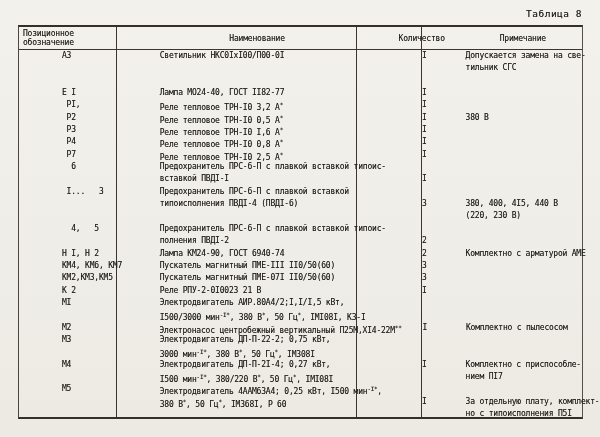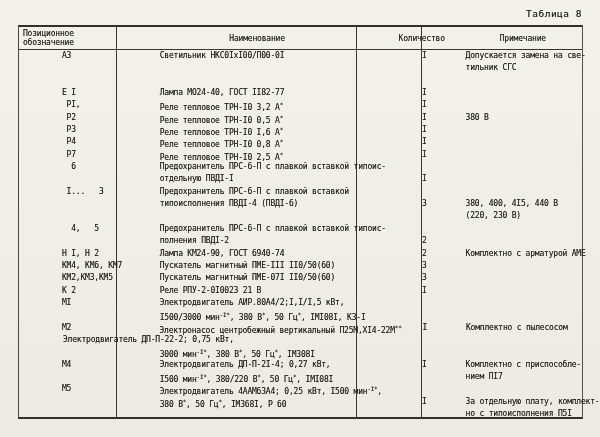--- a/index.html
+++ b/index.html
@@ -129,21 +129,21 @@
           <div class="cell note"></div>
         </div>
         <div class="line">
           <div class="cell pos">  6</div>
           <div class="cell name">Предохранитель ПРС-6-П с плавкой вставкой типоис-</div>
           <div class="cell qty"></div>
           <div class="cell note"></div>
         </div>
         <div class="line">
           <div class="cell pos"></div>
-          <div class="cell name">отдельную ПВДI-I</div>
+          <div class="cell name">вставкой ПВДI-I</div>
           <div class="cell qty">I</div>
           <div class="cell note"></div>
         </div>
         <div class="line">
           <div class="cell pos"> I...   3</div>
           <div class="cell name">Предохранитель ПРС-6-П с плавкой вставкой</div>
           <div class="cell qty"></div>
           <div class="cell note"></div>
         </div>
         <div class="line">
@@ -206,20 +206,21 @@
           <div class="cell qty"></div>
           <div class="cell note"></div>
         </div>
         <div class="line">
           <div class="cell pos">М2</div>
           <div class="cell name">Электронасос центробежный вертикальный П25М,ХI4-22М<sup class="sp">**</sup></div>
           <div class="cell qty">I</div>
           <div class="cell note">Комплектно с пылесосом</div>
         </div>
         <div class="line">
+          <div class="cell pos">М3</div>
           <div class="cell name">Электродвигатель ДП-П-22-2; 0,75 кВт,</div>
           <div class="cell qty"></div>
           <div class="cell note"></div>
         </div>
         <div class="line">
           <div class="cell pos"></div>
           <div class="cell name">3000 мин<sup class="sp">-I*</sup>, 380 В<sup class="sp">*</sup>, 50 Гц<sup class="sp">*</sup>, IМ308I</div>
           <div class="cell qty"></div>
           <div class="cell note"></div>
         </div>

